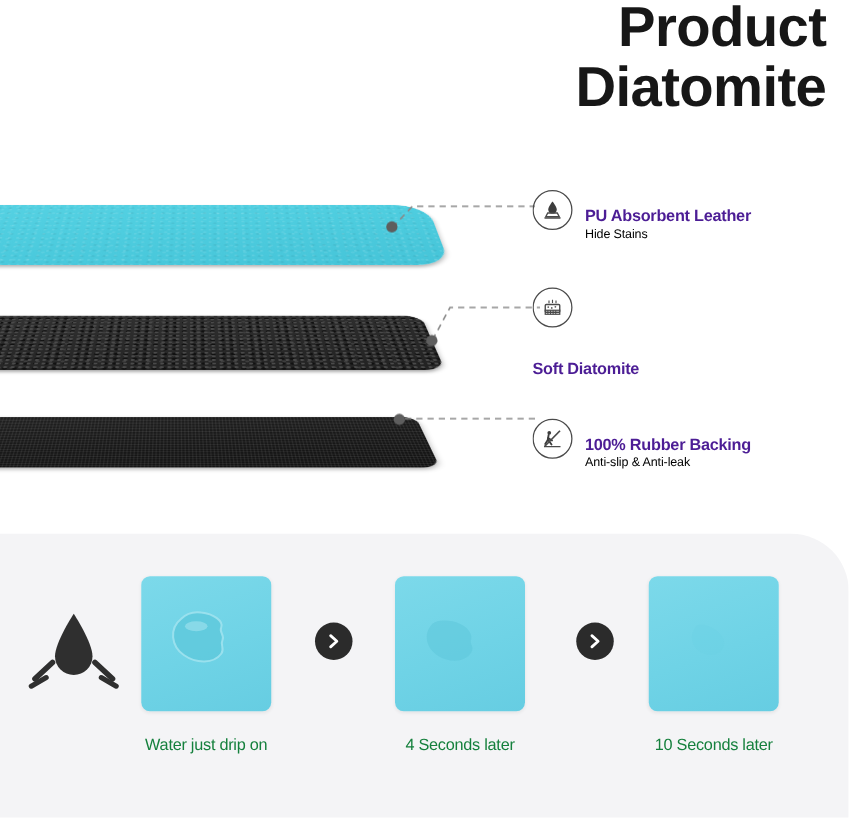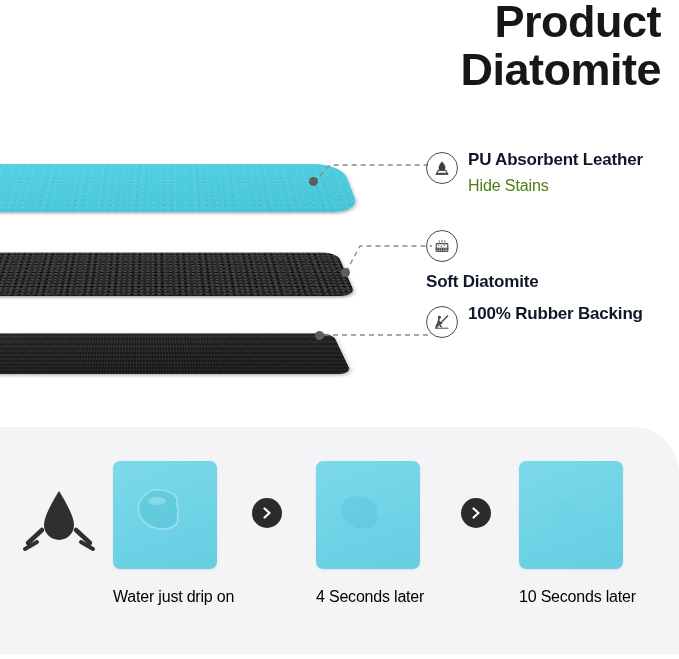--- a/index.html
+++ b/index.html
@@ -81,25 +81,25 @@
   .ficon{
     flex:0 0 auto;
     width:30px;height:30px;
     border-radius:50%;
     border:1.4px solid #4a4a4a;
     display:flex;align-items:center;justify-content:center;
     margin-top:2px;
   }
   .ftext{line-height:1.12;}
   .ftitle{
-    font-size:17px;font-weight:bold;color:#0f172a;
-    letter-spacing:-0.2px;white-space:nowrap;
+    font-size:13px;font-weight:bold;color:#4c1d95;
+    letter-spacing:-0.2px;white-space:nowrap;margin-top:16px;
   }
   .fsub{
-    font-size:16px;color:#4d7c0f;margin-top:8px;
+    font-size:10px;color:#000000;margin-top:1px;
     letter-spacing:-0.1px;
   }
   .fsub span{display:block;}
 
   
   .panel{
     position:absolute;left:0;top:427px;width:679px;height:232px;
     background:#f4f4f6;
     border-radius:0 46px 0 0;
   }
@@ -116,21 +116,21 @@
   .swatch.s3{left:519px;}
   .puddle{position:absolute;}
   .arrow{
     position:absolute;top:498px;width:30px;height:30px;border-radius:50%;
     background:#2b2b2b;display:flex;align-items:center;justify-content:center;
   }
   .arrow.a1{left:252px;}
   .arrow.a2{left:461px;}
   .caption{
     position:absolute;top:588px;
-    font-size:16px;color:#000000;text-align:center;
+    font-size:13px;color:#15803d;text-align:center;
     letter-spacing:-0.2px;white-space:nowrap;
   }
   .caption.c1{left:113px;width:104px;}
   .caption.c2{left:316px;width:104px;}
   .caption.c3{left:519px;width:104px;}
 </style>
 </head>
 <body>
 
 <div id="stage">
@@ -190,33 +190,36 @@
         <line x1="7.2" y1="6.6" x2="7.2" y2="4.4" stroke="#4a4a4a" stroke-width=".9"></line>
         <line x1="10" y1="6.4" x2="10" y2="3.8" stroke="#4a4a4a" stroke-width=".9"></line>
         <line x1="12.8" y1="6.6" x2="12.8" y2="4.4" stroke="#4a4a4a" stroke-width=".9"></line>
       </svg>
     </div>
     <div class="ftext">
       <div class="ftitle">Soft Diatomite</div>
     </div>
   </div>
 
-  <div class="feature" style="left:426px;top:304px;">
+  <div class="feature" style="left:426px;top:333px;">
     <div class="ficon">
       <svg width="20" height="20" viewBox="0 0 20 20">
         <circle cx="7.4" cy="5.2" r="1.5" fill="#3d3d3d"></circle>
         <path d="M6.9 7 L6.2 11 L4.2 14.2" stroke="#3d3d3d" stroke-width="1.5" fill="none" stroke-linecap="round"></path>
         <path d="M6.5 9.4 L9.6 11.4" stroke="#3d3d3d" stroke-width="1.5" fill="none" stroke-linecap="round"></path>
         <path d="M6.3 10.6 L9.2 14.6" stroke="#3d3d3d" stroke-width="1.5" fill="none" stroke-linecap="round"></path>
         <line x1="3.2" y1="16.2" x2="16.4" y2="16.2" stroke="#4a4a4a" stroke-width="1"></line>
         <line x1="3.6" y1="16.2" x2="16" y2="3.6" stroke="#4a4a4a" stroke-width="1.4"></line>
       </svg>
     </div>
     <div class="ftext">
       <div class="ftitle">100% Rubber Backing</div>
+      <div class="fsub">
+        <span>Anti-slip &amp; Anti-leak</span>
+      </div>
     </div>
   </div>
 
   <div class="panel"></div>
 
   <svg class="splash" viewBox="0 0 74 70">
     <path d="M37 8 C37 8 22 31 22 42 A15 15 0 0 0 52 42 C52 31 37 8 37 8 Z" fill="#2f2f2f"></path>
     <path d="M6 60 L20 47" stroke="#2f2f2f" stroke-width="4.5" stroke-linecap="round"></path>
     <path d="M3 66 L15 59" stroke="#2f2f2f" stroke-width="4" stroke-linecap="round"></path>
     <path d="M68 60 L54 47" stroke="#2f2f2f" stroke-width="4.5" stroke-linecap="round"></path>

